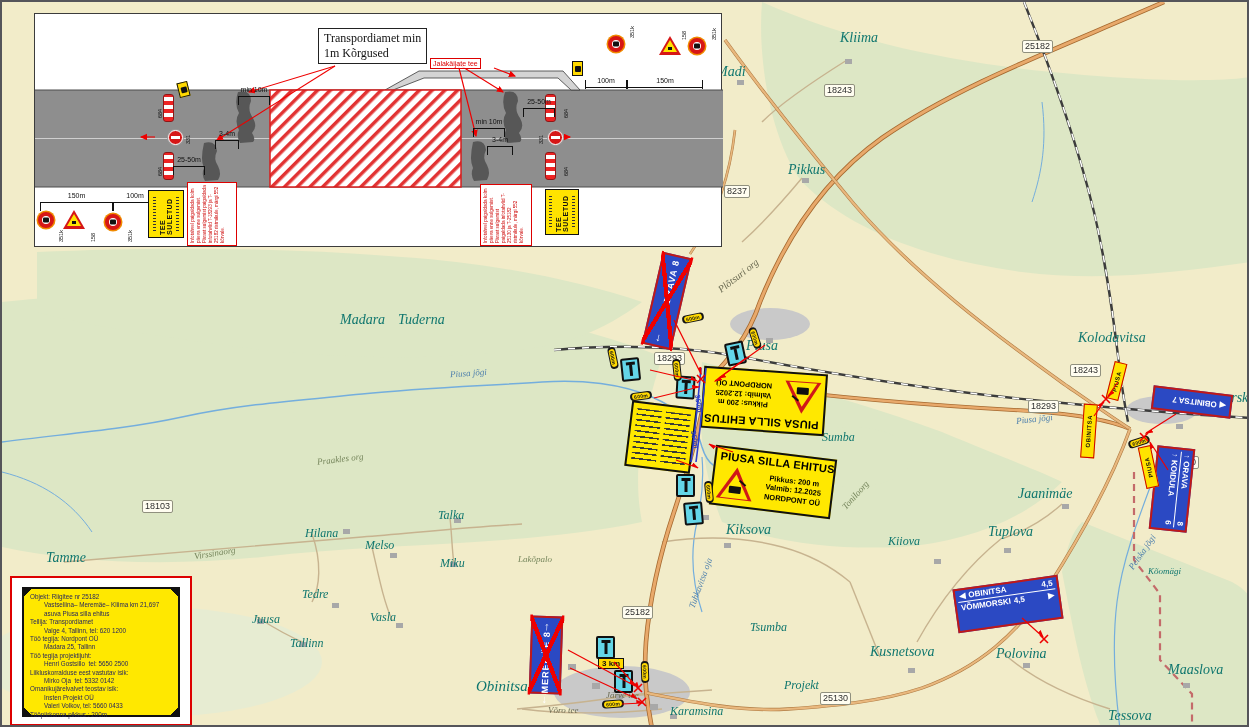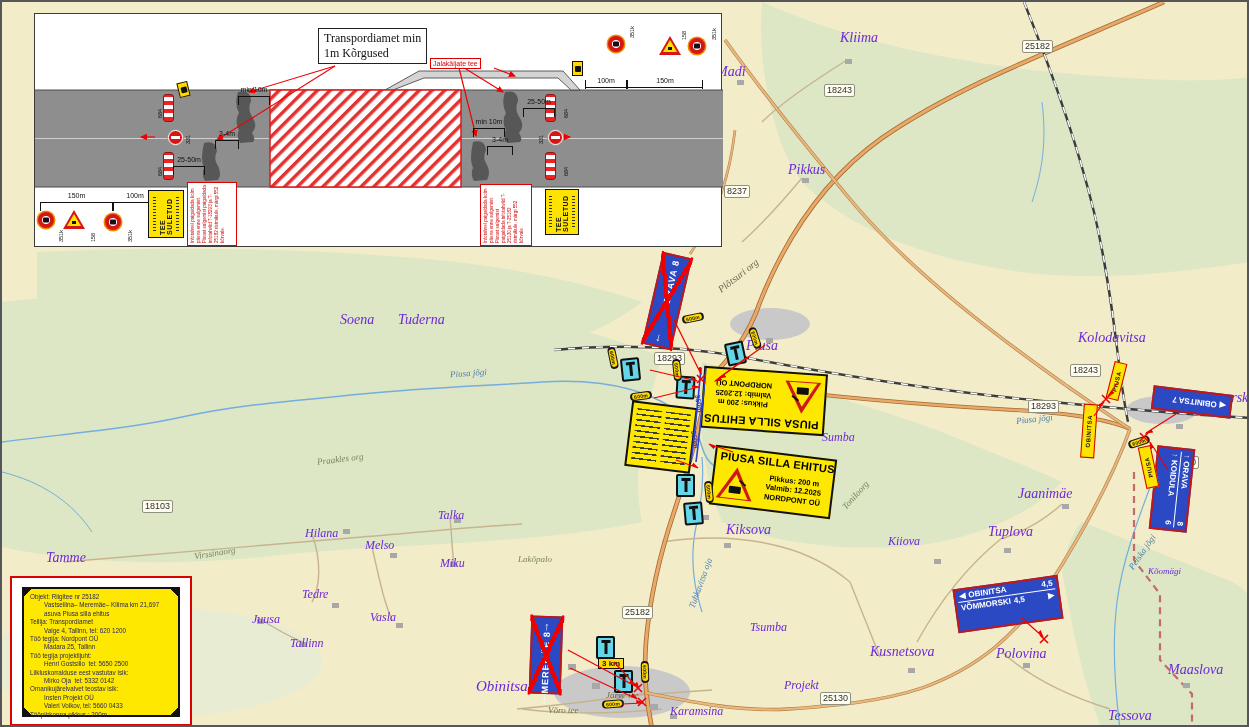--- a/index.html
+++ b/index.html
@@ -1,20 +1,20 @@
 <!DOCTYPE html>
 <html><head>
 <meta charset="utf-8">
 <style>
 *{margin:0;padding:0;box-sizing:border-box}
 html,body{width:1249px;height:727px}
 #page{position:relative;width:1249px;height:727px;background:#f2ecc9;border:2px solid #55555a;overflow:hidden;font-family:"Liberation Sans",sans-serif}
 svg.layer{position:absolute;left:0;top:0;pointer-events:none}
 
-.place{position:absolute;z-index:3;font:italic 12px "Liberation Serif",serif;color:#6d28d9;white-space:nowrap}
+.place{position:absolute;z-index:3;font:italic 12px "Liberation Serif",serif;color:#0f766e;white-space:nowrap}
 .p-lg{font-size:14px}.p-sm{font-size:9px}
 .p-blue{color:#4f80ad}.p-grn{color:#76865c}.p-gray{color:#6b6b52}
 .badge{position:absolute;z-index:3;font:9px "Liberation Sans",sans-serif;color:#2e2e2e;background:#fffdf0;border:1px solid #90907e;border-radius:2px;padding:0 2px;line-height:11px;white-space:nowrap}
 
 .pill{position:absolute;z-index:5;display:flex;align-items:center;justify-content:center;background:#161616;border-radius:5px;padding:1px 2px}
 .pill b{background:#ffd900;color:#161616;font:bold 5px/6px "Liberation Sans",sans-serif;border-radius:3px;padding:0 2px;letter-spacing:.3px}
 .cyan{position:absolute;z-index:5;width:19px;height:23px;background:#63d6e8;border:2px solid #101010;border-radius:2px}
 .cyan::before{content:"";position:absolute;left:50%;top:2px;width:9px;height:3px;background:#101010;transform:translateX(-50%)}
 .cyan::after{content:"";position:absolute;left:50%;top:5px;width:3px;height:11px;background:#101010;transform:translateX(-50%)}
 .kmplate{position:absolute;z-index:5;background:#ffd900;border:1.5px solid #101010;font:bold 8px "Liberation Sans",sans-serif;color:#101010;padding:0 3px;white-space:nowrap}
@@ -171,21 +171,21 @@
         <rect x="298" y="640" width="7" height="5"></rect>
     <rect x="448" y="560" width="7" height="5"></rect>
         <rect x="452" y="516" width="7" height="5"></rect>
   </g>
 </svg>
 
 <span class="place p-lg" style="left:838px;top:28px">Kliima</span>
 <span class="place p-lg" style="left:714px;top:62px">Madi</span>
 <span class="place p-lg" style="left:786px;top:160px">Pikkus</span>
 <span class="place p-lg" style="left:1076px;top:328px">Kolodavitsa</span>
-<span class="place p-lg" style="left:338px;top:310px">Soena</span>
+<span class="place p-lg" style="left:338px;top:310px">Madara</span>
 <span class="place p-lg" style="left:396px;top:310px">Tuderna</span>
 <span class="place p-lg" style="left:744px;top:336px">Piusa</span>
 <span class="place p-gray" style="left:712px;top:268px;font-size:10px;transform:rotate(-38deg)">Plõtsuri org</span>
 <span class="place p-blue p-sm" style="left:448px;top:366px;transform:rotate(-4deg)">Piusa jõgi</span>
 <span class="place p-blue p-sm" style="left:1014px;top:412px;transform:rotate(-6deg)">Piusa jõgi</span>
 <span class="place p-grn p-sm" style="left:315px;top:452px;transform:rotate(-7deg)">Praakles org</span>
 <span class="place p-lg" style="left:44px;top:548px">Tamme</span>
 <span class="place p-grn p-sm" style="left:192px;top:546px;transform:rotate(-9deg)">Virssinaorg</span>
 <span class="place" style="left:303px;top:524px">Hilana</span>
 <span class="place" style="left:363px;top:536px">Melso</span>

